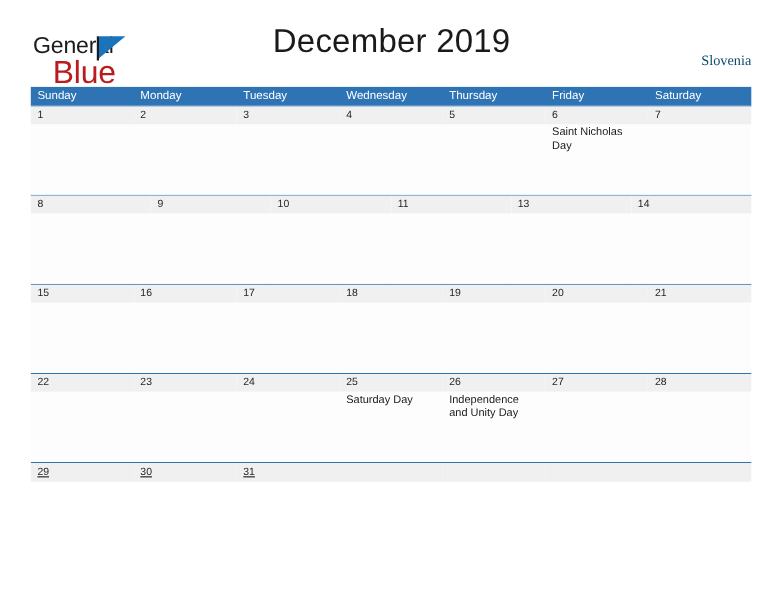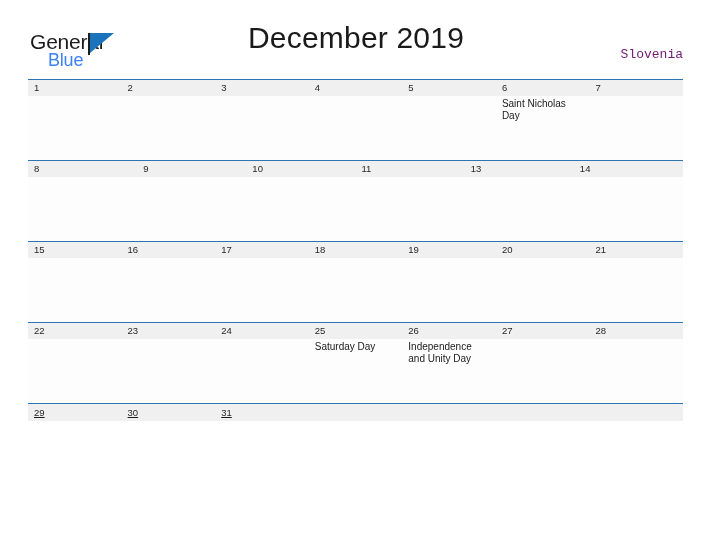--- a/index.html
+++ b/index.html
@@ -46,23 +46,23 @@
     font-size: 21px;
     letter-spacing: -0.2px;
     color: #1c1c1c;
     font-family: "Liberation Sans", sans-serif;
     white-space: nowrap;
   }
   .logo-blue {
     position: absolute;
     left: 18px;
     top: 20px;
-    font-size: 18px;
+    font-size: 29px;
     letter-spacing: -0.2px;
-    color: #3b82f6;
+    color: #b91c1c;
     font-family: "Liberation Sans", sans-serif;
     white-space: nowrap;
   }
   .logo-flag {
     position: absolute;
     left: 58px;
     top: 3px;
     width: 26px;
     height: 20px;
   }
@@ -95,22 +95,22 @@
     font-family: "Liberation Sans", sans-serif;
     font-weight: normal;
     letter-spacing: 0.2px;
   }
 
   .country {
     position: absolute;
     right: 29px;
     top: 47px;
     font-size: 13px;
-    color: #701a75;
-    font-family: Liberation Mono, monospace;
+    color: #0c4a6e;
+    font-family: Liberation Serif, serif;
   }
 
   
   .calendar {
     position: absolute;
     left: 28px;
     top: 79px;
     width: 655px;
   }
 
@@ -189,20 +189,29 @@
       <span class="logo-blue">Blue</span>
     </div>
 
     <div class="title">December 2019</div>
 
     <div class="country">Slovenia</div>
   </div>
 
   <div class="calendar">
 
+    <div class="weekday-row">
+      <div class="weekday-cell">Sunday</div>
+      <div class="weekday-cell">Monday</div>
+      <div class="weekday-cell">Tuesday</div>
+      <div class="weekday-cell">Wednesday</div>
+      <div class="weekday-cell">Thursday</div>
+      <div class="weekday-cell">Friday</div>
+      <div class="weekday-cell">Saturday</div>
+    </div>
 
     <div class="week-row tall">
       <div class="day-cell">
         <div class="num-band">1</div>
 
       </div>
       <div class="day-cell">
         <div class="num-band">2</div>
 
       </div>

